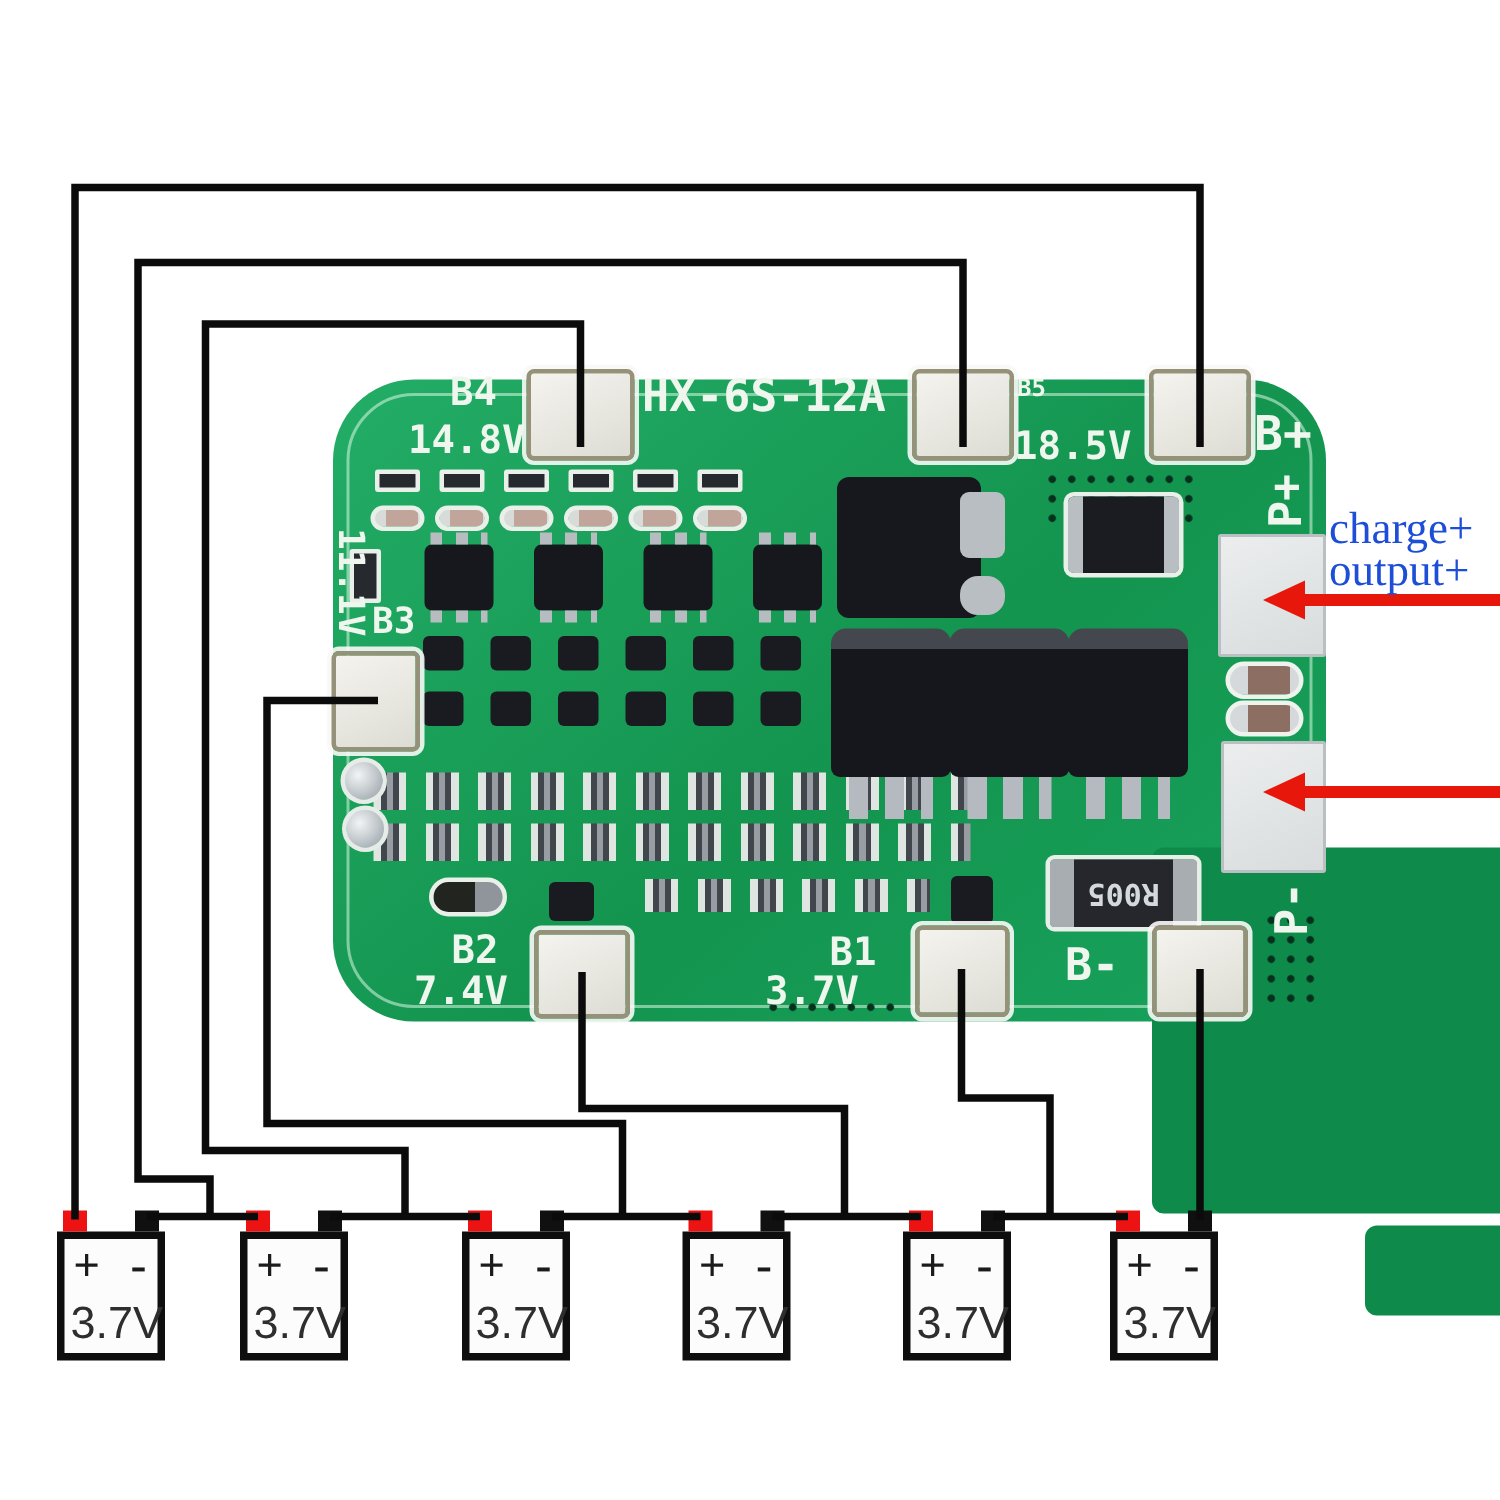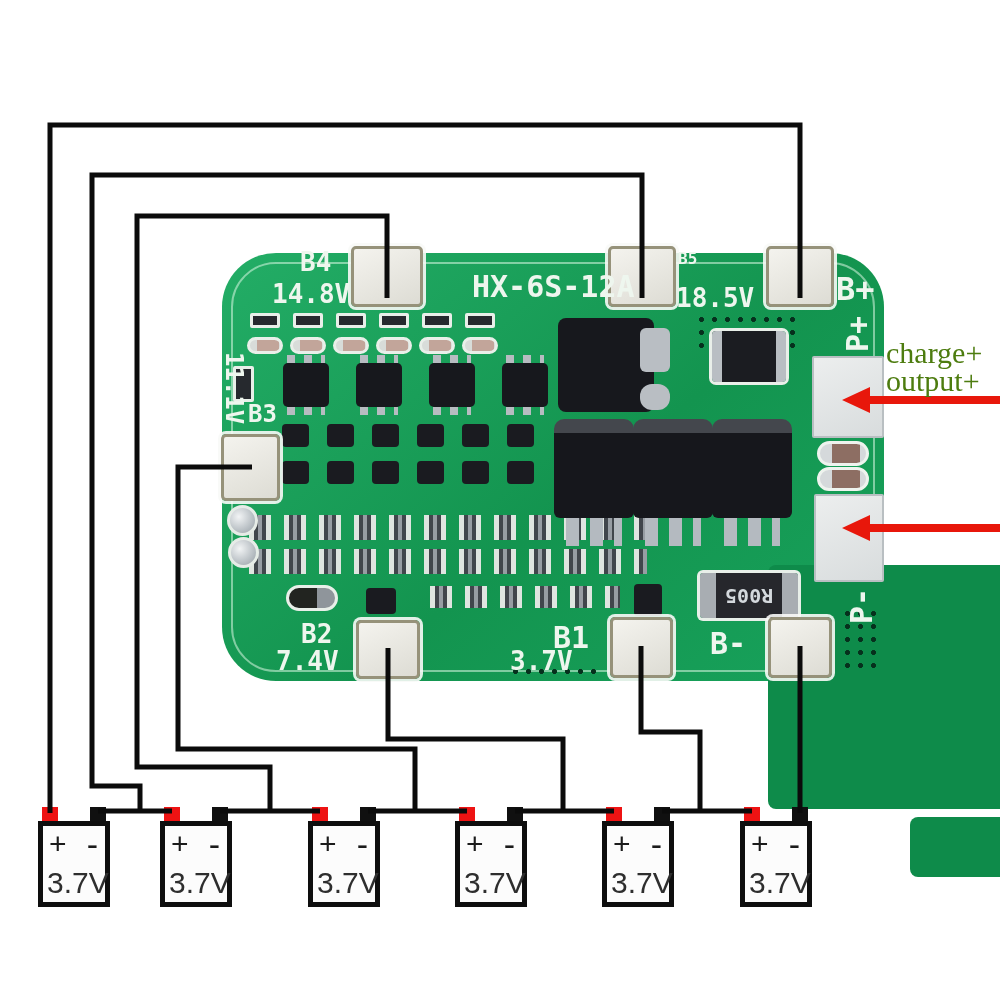--- a/index.html
+++ b/index.html
@@ -72,37 +72,37 @@
   .pad-b1{left:610px;top:617px;width:63px;height:61px;}
   .pad-bminus{left:768px;top:617px;width:64px;height:61px;}
   .pad-side{border-radius:2px;background:linear-gradient(155deg,#eceeee,#d8dcdd);
        border:2px solid #b9bfc2;box-shadow:none;}
   .pad-pplus{left:812px;top:356px;width:72px;height:82px;}
   .pad-pminus{left:814px;top:494px;width:70px;height:88px;}
   
   .silk{position:absolute;z-index:5;color:#eef6ee;font-weight:bold;white-space:nowrap;}
   .l-b4{left:300px;top:247px;font-size:26px;}
   .l-b4v{left:272px;top:279px;font-size:26px;}
-  .l-title{left:428px;top:269px;font-size:30px;margin-left:44px;}
+  .l-title{left:428px;top:247px;font-size:30px;}
   .l-b5{left:678px;top:249px;font-size:16px;}
   .l-b5v{left:676px;top:283px;font-size:26px;}
   .l-bplus{left:836px;top:270px;font-size:32px;}
   .l-pplus{left:840px;top:352px;font-size:30px;transform:rotate(-90deg);transform-origin:left top;}
   .l-b3v{left:248px;top:352px;font-size:24px;transform:rotate(90deg);transform-origin:left top;}
   .l-b3{left:248px;top:400px;font-size:24px;}
   .l-b2{left:301px;top:619px;font-size:26px;text-align:right;}
   .l-b2v{left:276px;top:646px;font-size:26px;}
-  .l-b1{left:553px;top:620px;font-size:30px;}
+  .l-b1{left:553px;top:620px;font-size:26px;}
   .l-b1v{left:510px;top:646px;font-size:26px;}
   .l-bminus{left:710px;top:626px;font-size:30px;}
   .l-pminus{left:844px;top:624px;font-size:30px;transform:rotate(-90deg);transform-origin:left top;}
   
   .wires{position:absolute;left:0;top:0;z-index:6;pointer-events:none;}
   
-  .ann{position:absolute;left:886px;z-index:7;color:#4d7c0f;font-family:"Liberation Serif",serif;
+  .ann{position:absolute;left:886px;z-index:7;color:#1d4ed8;font-family:"Liberation Serif",serif;
        font-size:30px;line-height:28px;white-space:nowrap;}
   .ann-top{top:339px;} .ann-bottom{top:536px;}
   
   .batteries{position:absolute;inset:0;z-index:5;}
   .battery{position:absolute;top:821px;width:72px;height:86px;border:5px solid #0e0e0e;
        background:#fcfcfc;box-sizing:border-box;}
   .battery:nth-of-type(1){left:38px;} .battery:nth-of-type(2){left:160px;}
   .battery:nth-of-type(3){left:308px;} .battery:nth-of-type(4){left:455px;}
   .battery:nth-of-type(5){left:602px;} .battery:nth-of-type(6){left:740px;}
   .tab{position:absolute;top:-19px;width:16px;height:14px;}

